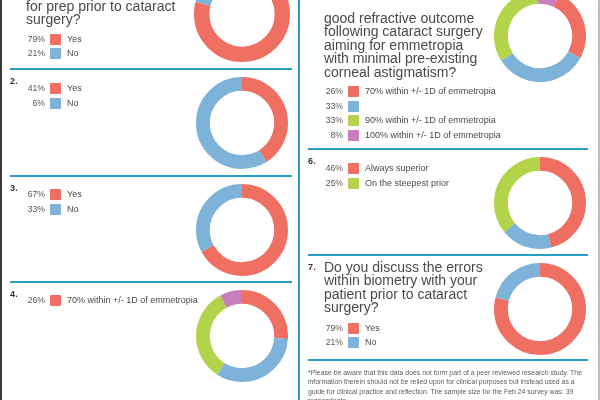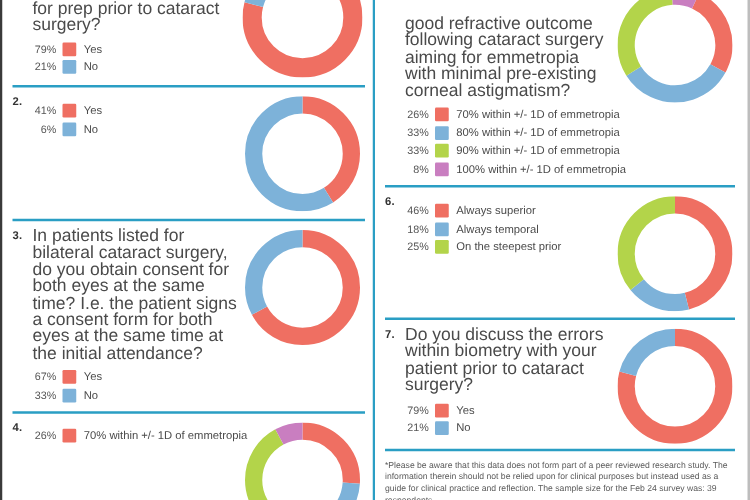--- a/index.html
+++ b/index.html
@@ -154,21 +154,20 @@
               </svg>
             </div>
           </div>
         </div>
         <div class="rule"></div>
         <div class="qblock" style="padding-top: 5px; padding-bottom: 5px;">
           <div class="qrow">
             <div style="display: flex; flex: 1 1 auto; min-width: 0px;">
               <div class="qnum">3.</div>
               <div class="qtextwrap">
-                <div class="qtext" style="max-width: 178px;">In patients listed for bilateral cataract surgery, do you obtain consent for both eyes at the same time? I.e. the patient signs a consent form for both eyes at the same time at the initial attendance?</div>
                 <div class="legend" style="margin-top: 6px;">
                   <div class="legend-row">
                     <span class="lg-pct">67%</span>
                     <span class="lg-sw" style="background: rgb(239, 111, 98);"></span>
                     <span class="lg-label">Yes</span>
                   </div>
                   <div class="legend-row">
                     <span class="lg-pct">33%</span>
                     <span class="lg-sw" style="background: rgb(125, 178, 217);"></span>
                     <span class="lg-label">No</span>
@@ -224,21 +223,20 @@
                 <div class="qtext" style="max-width: 176px;">good refractive outcome following cataract surgery aiming for emmetropia with minimal pre-existing corneal astigmatism?</div>
                 <div class="legend" style="margin-top: 6px;">
                   <div class="legend-row">
                     <span class="lg-pct">26%</span>
                     <span class="lg-sw" style="background: rgb(239, 111, 98);"></span>
                     <span class="lg-label">70% within +/- 1D of emmetropia</span>
                   </div>
                   <div class="legend-row">
                     <span class="lg-pct">33%</span>
                     <span class="lg-sw" style="background: rgb(125, 178, 217);"></span>
-                    <span class="lg-label">80% within +/- 1D of emmetropia</span>
                   </div>
                   <div class="legend-row">
                     <span class="lg-pct">33%</span>
                     <span class="lg-sw" style="background: rgb(179, 212, 74);"></span>
                     <span class="lg-label">90% within +/- 1D of emmetropia</span>
                   </div>
                   <div class="legend-row">
                     <span class="lg-pct">8%</span>
                     <span class="lg-sw" style="background: rgb(201, 126, 192);"></span>
                     <span class="lg-label">100% within +/- 1D of emmetropia</span>
@@ -262,25 +260,20 @@
             <div style="display: flex; flex: 1 1 auto; min-width: 0px;">
               <div class="qnum">6.</div>
               <div class="qtextwrap">
                 <div class="legend" style="margin-top: 7px;">
                   <div class="legend-row">
                     <span class="lg-pct">46%</span>
                     <span class="lg-sw" style="background: rgb(239, 111, 98);"></span>
                     <span class="lg-label">Always superior</span>
                   </div>
                   <div class="legend-row">
-                    <span class="lg-pct">18%</span>
-                    <span class="lg-sw" style="background: rgb(125, 178, 217);"></span>
-                    <span class="lg-label">Always temporal</span>
-                  </div>
-                  <div class="legend-row">
                     <span class="lg-pct">25%</span>
                     <span class="lg-sw" style="background: rgb(179, 212, 74);"></span>
                     <span class="lg-label">On the steepest prior</span>
                   </div>
                 </div>
               </div>
             </div>
             <div class="donut-holder" style="margin-top: 2px; margin-right: 2px;">
               <svg width="92" height="92" viewBox="0 0 100 100" class="donut">
                 <circle cx="50" cy="50" r="42.5" fill="none" stroke="#ef6f62" stroke-width="15" stroke-dasharray="122.83627275536092 267.0353755551324" stroke-dashoffset="0" transform="rotate(-90 50 50)"></circle>

